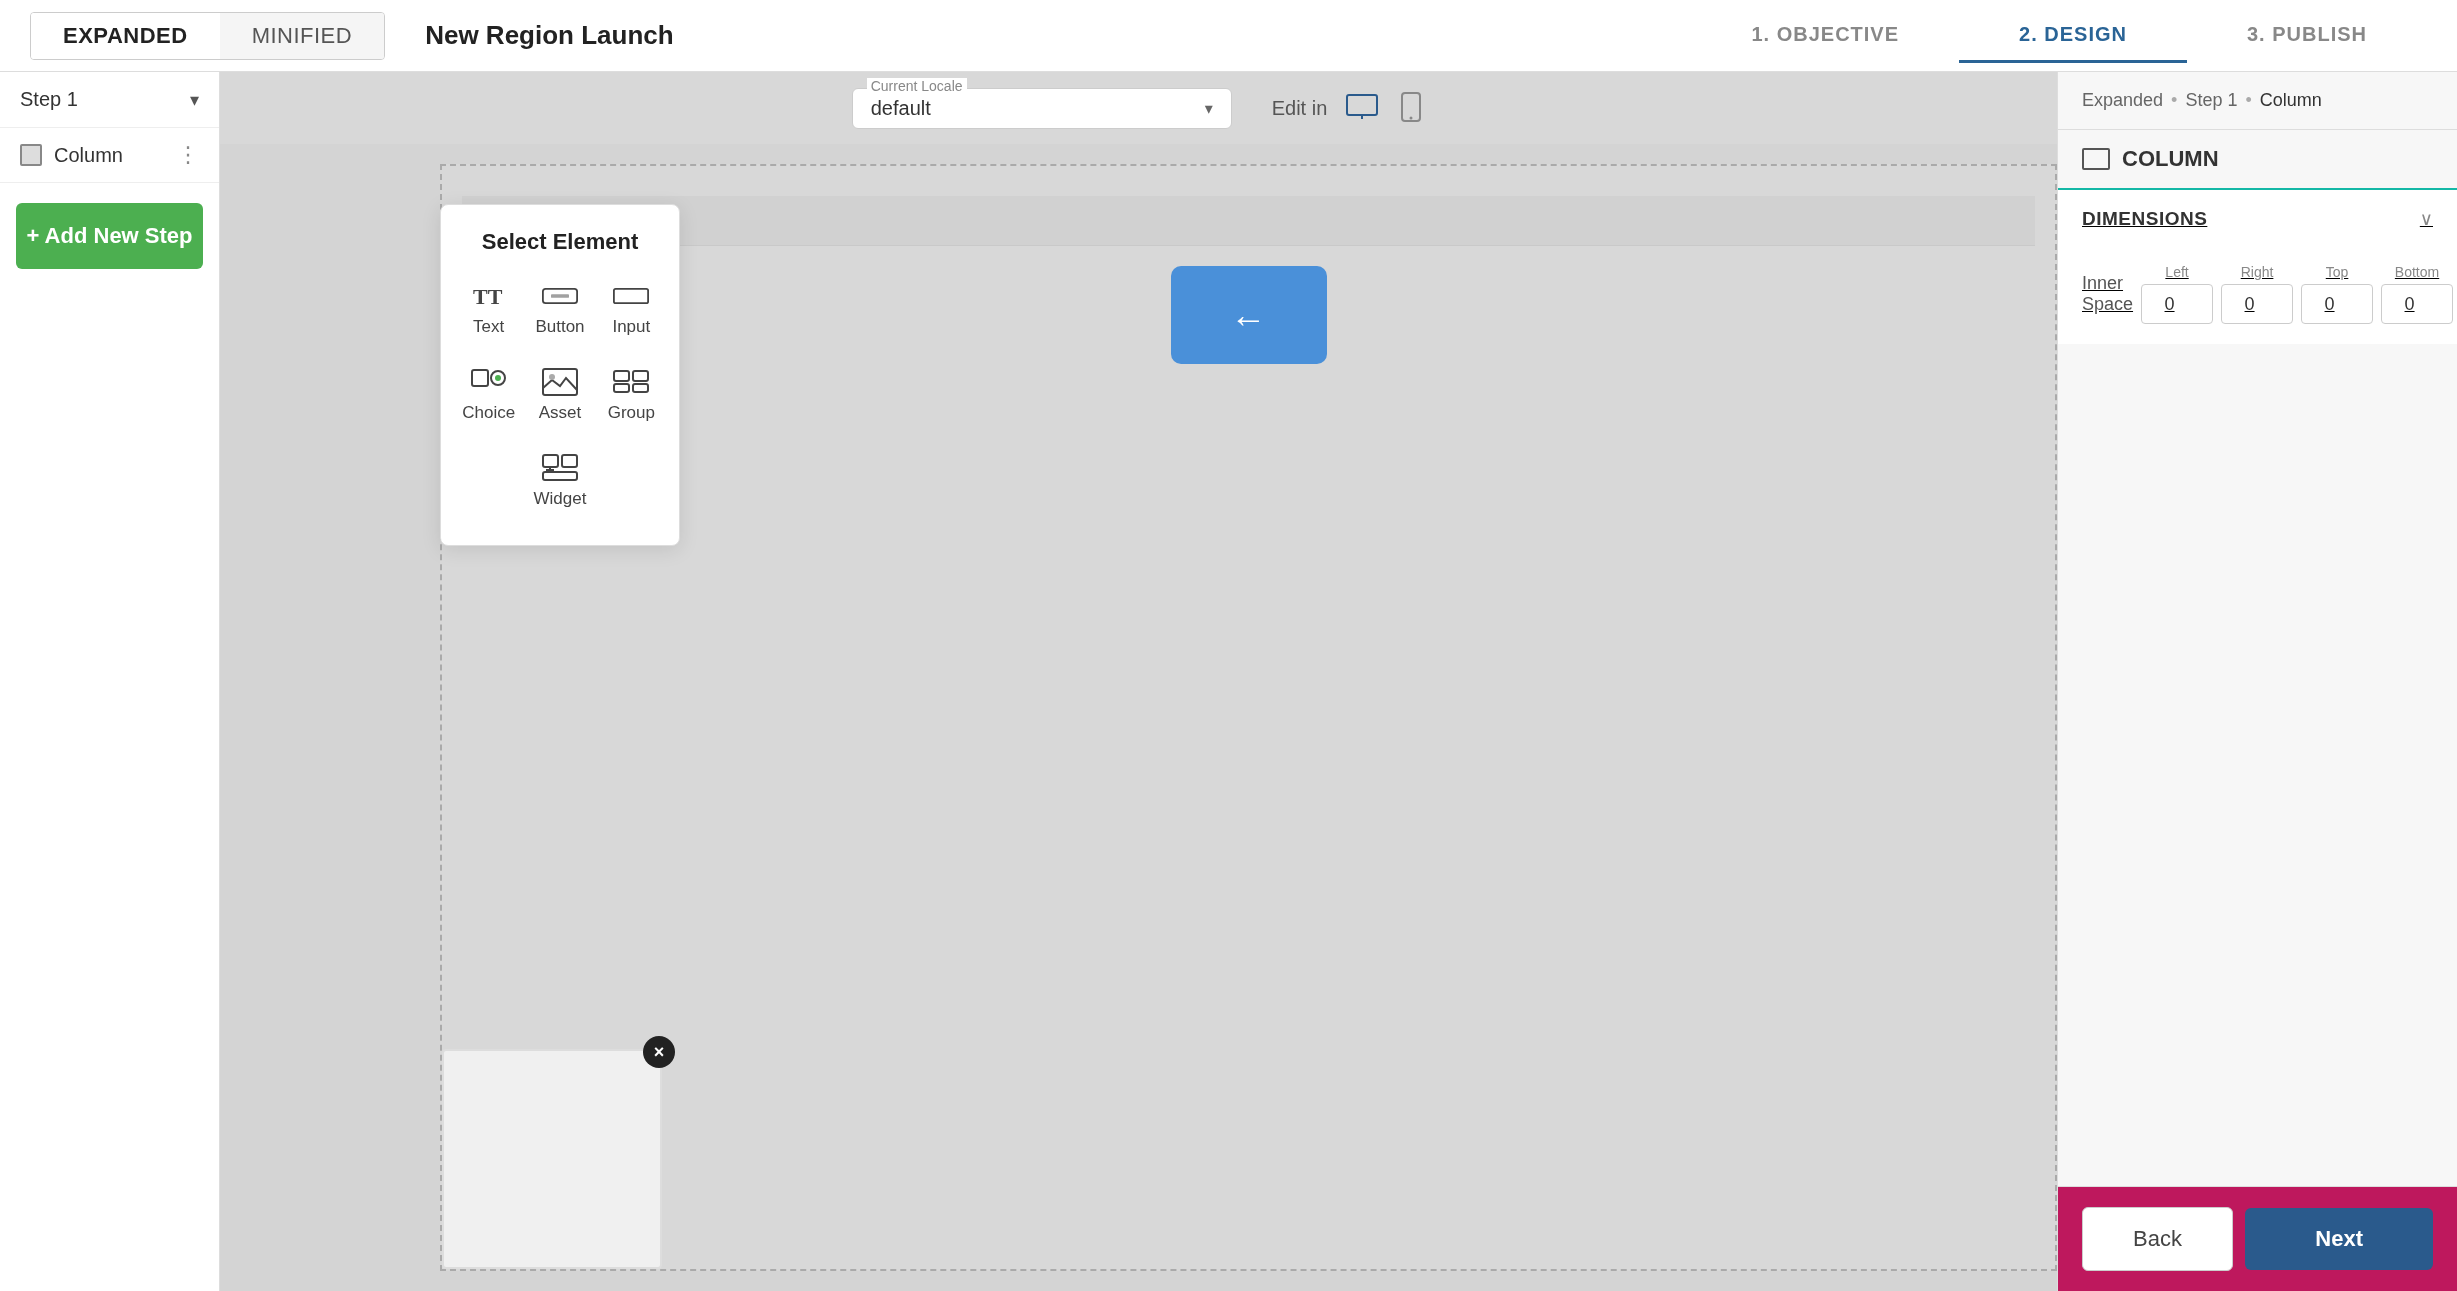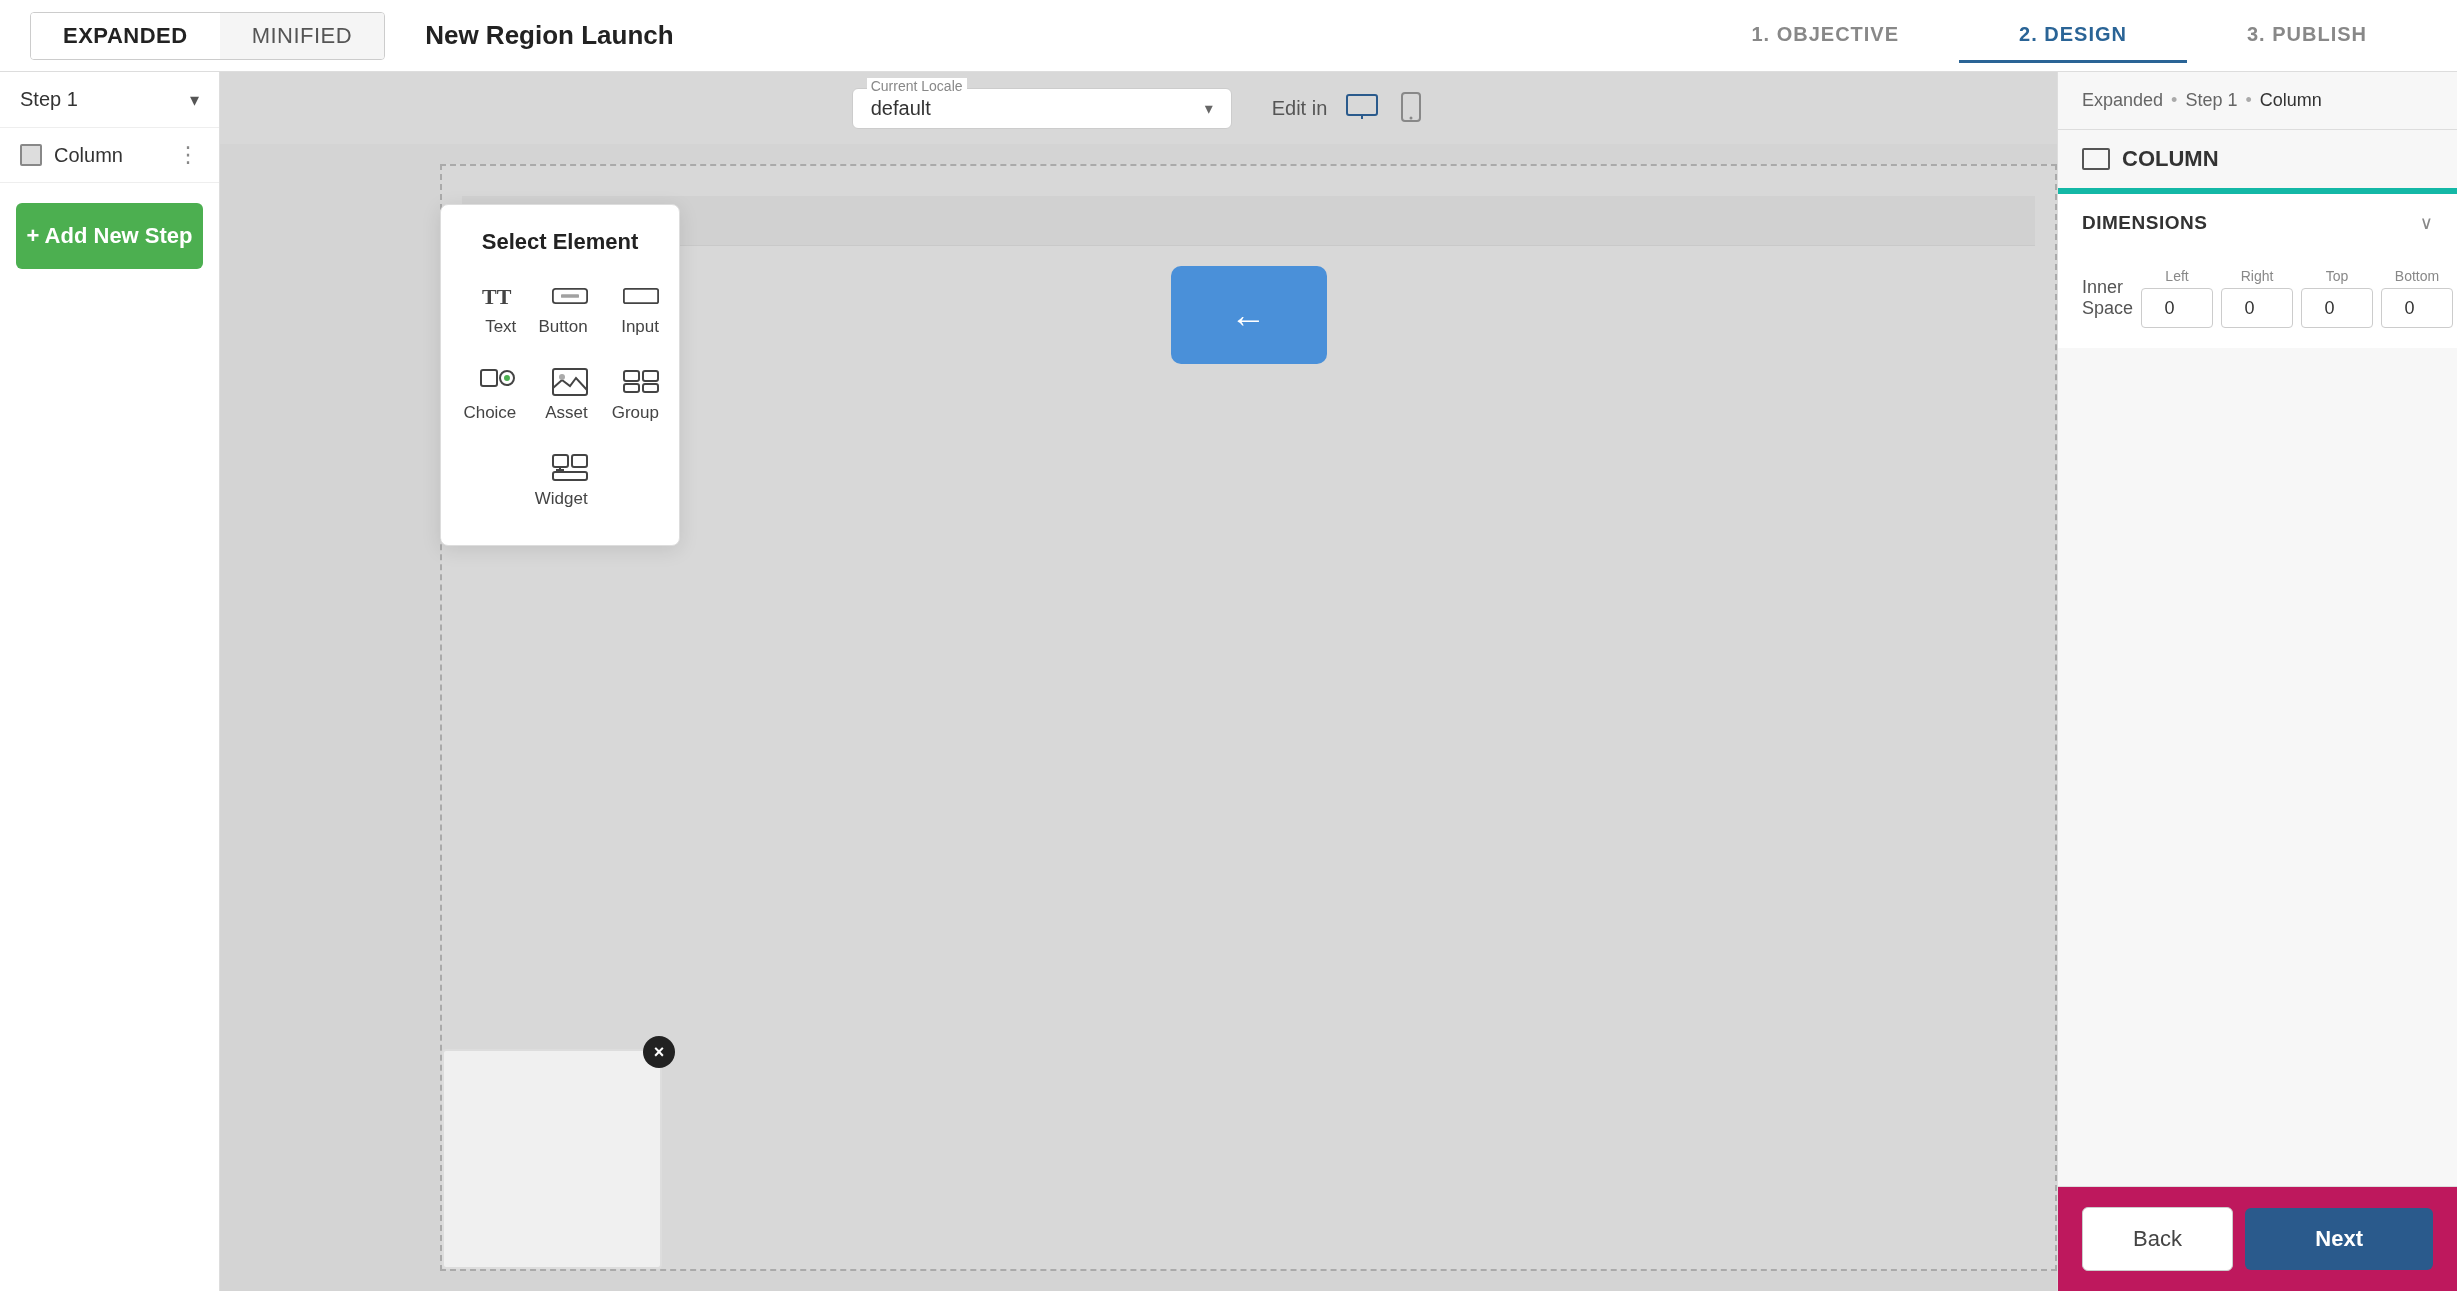--- a/index.html
+++ b/index.html
@@ -200,21 +200,21 @@
     }
     .element-grid {
       display: grid;
       grid-template-columns: 1fr 1fr 1fr;
       gap: 16px 8px;
       margin-bottom: 8px;
     }
     .element-item {
       display: flex;
       flex-direction: column;
-      align-items: flex-end;
+      align-items: center;
       gap: 8px;
       cursor: pointer;
       padding: 8px 4px;
       border-radius: 6px;
     }
     .element-label {
       font-size: 17px;
       color: #444;
     }
     .element-icon-svg {
@@ -260,23 +260,24 @@
       color: #333;
     }
     .column-icon-sm {
       width: 28px;
       height: 22px;
       border: 2px solid #555;
       border-radius: 2px;
       background: transparent;
     }
     .right-section {
-      border-top: 6px solid #14b8a6;
+      border-top: 2px solid #14b8a6;
       background: #fff;
       margin-bottom: 2px;
+      text-decoration: underline;
     }
     .right-section-header {
       display: flex;
       align-items: center;
       justify-content: space-between;
       padding: 18px 24px;
       cursor: pointer;
     }
     .right-section-header-label {
       font-size: 19px;

